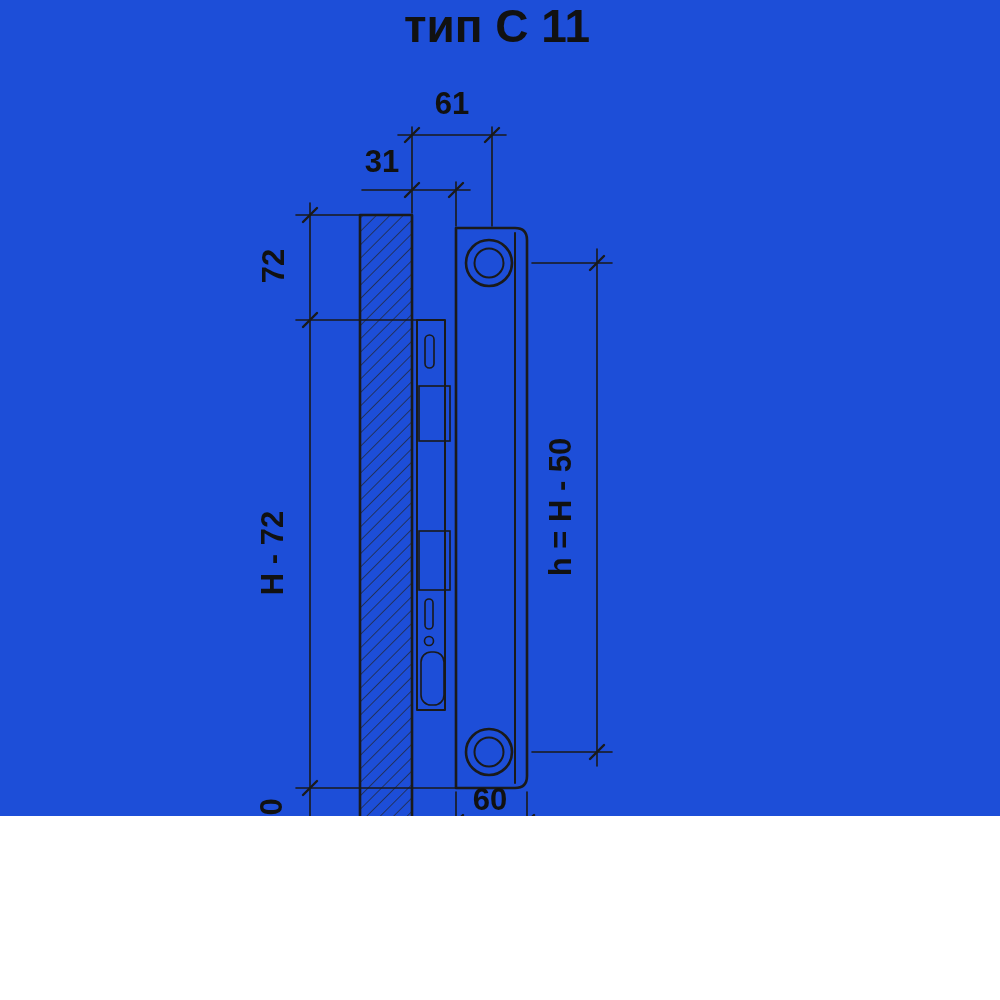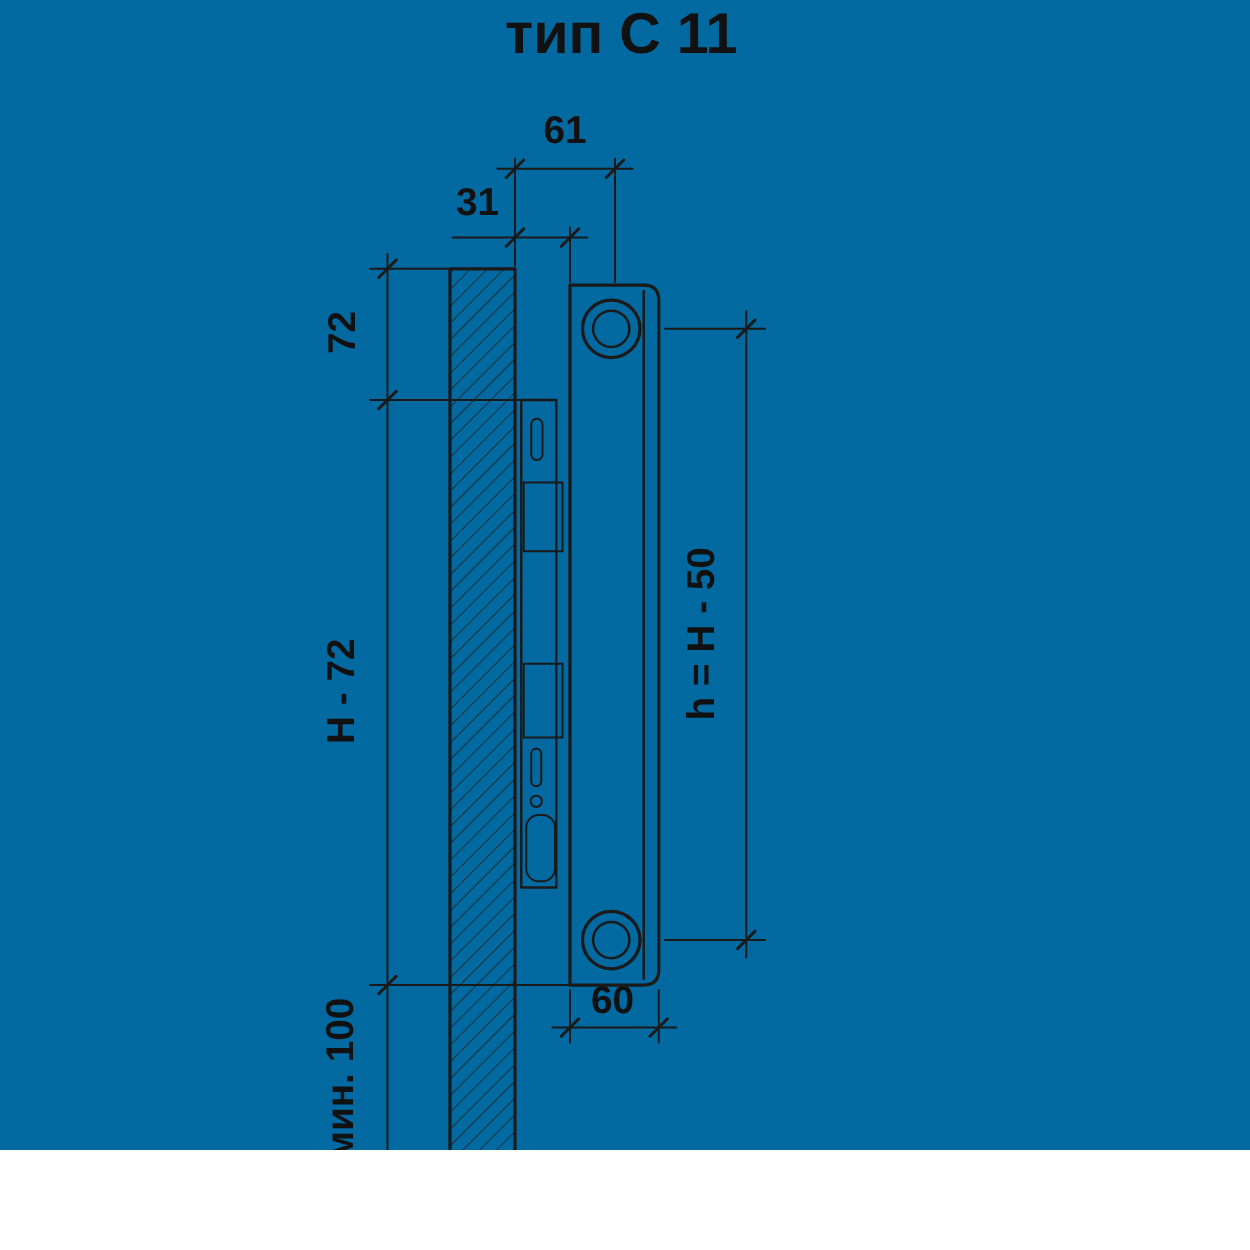--- a/index.html
+++ b/index.html
@@ -1,16 +1,16 @@
 <!DOCTYPE html>
 <html><head>
 <meta charset="utf-8">
 <style>
   html,body{margin:0;padding:0;background:#ffffff;}
-  .sheet{position:relative;width:1000px;height:920px;background:#0369a1;overflow:hidden;font-family:"Liberation Sans",sans-serif;}
+  .sheet{position:relative;width:1000px;height:816px;background:#1d4ed8;overflow:hidden;font-family:"Liberation Sans",sans-serif;}
   svg{display:block;}
   .heavy{stroke:#1a1a1a;stroke-width:2.6;fill:none;stroke-linecap:round;stroke-linejoin:round;}
   .med{stroke:#1a1a1a;stroke-width:2;fill:none;stroke-linecap:round;stroke-linejoin:round;}
   .thin{stroke:#1a1a1a;stroke-width:1.6;fill:none;stroke-linecap:round;}
   .tick{stroke:#1a1a1a;stroke-width:2.4;stroke-linecap:round;}
   .dim-text{font-family:"Liberation Sans",sans-serif;font-size:31px;font-weight:600;fill:#111111;}
   .title-text{font-family:"Liberation Sans",sans-serif;font-size:46px;font-weight:700;fill:#111111;}
 </style>
 </head>
 <body>

